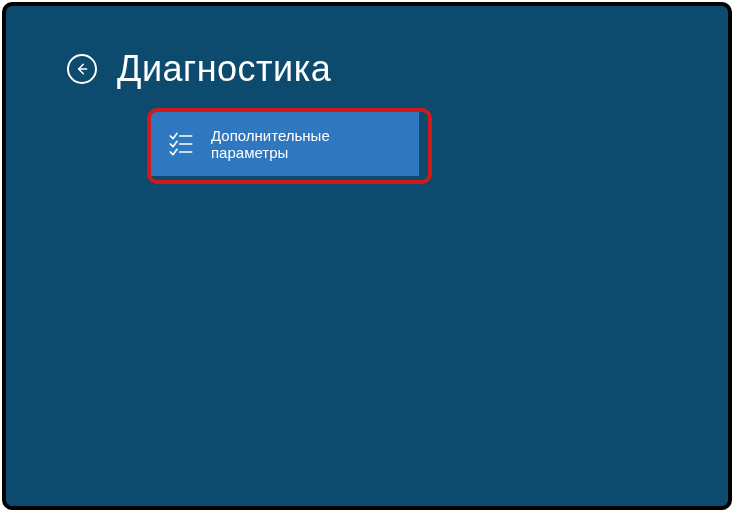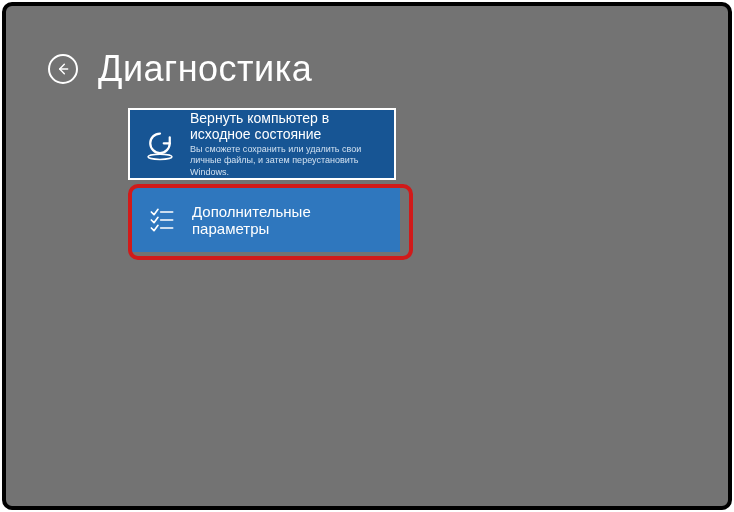--- a/index.html
+++ b/index.html
@@ -8,22 +8,23 @@
       height: 512px;
       background: #fff;
       font-family: "Segoe UI Light", "Segoe UI", Arial, sans-serif;
       position: relative;
     }
     .outer-frame {
       position: absolute;
       top: 2px; left: 2px; right: 2px; bottom: 2px;
       border: 4px solid #000;
       border-radius: 10px;
-      background: #737373;
+      background: #0c4a6e;
       overflow: hidden;
+      padding-left: 19px;
     }
     .header-row {
       display: flex;
       align-items: center;
       gap: 20px;
       padding: 42px 0 0 42px;
     }
     .back-btn {
       width: 30px; height: 30px;
       border: 2px solid #fff;
@@ -113,33 +114,20 @@
       <svg viewBox="0 0 24 24">
         <path d="M14 5 L7 12 L14 19" stroke="#fff" stroke-width="2.2" fill="none" stroke-linecap="round" stroke-linejoin="round"></path>
         <line x1="7" y1="12" x2="19" y2="12" stroke="#fff" stroke-width="2.2" stroke-linecap="round"></line>
       </svg>
     </div>
     <div class="title">Диагностика</div>
   </div>
 
   <div class="tiles">
 
-    <div class="tile tile-reset">
-      <div class="tile-icon">
-        <svg viewBox="0 0 48 48">
-          <path d="M24 10 A13 13 0 1 0 37 23" stroke="#fff" stroke-width="3" fill="none" stroke-linecap="round"></path>
-          <path d="M37 15 L37 23 L29 23" stroke="#fff" stroke-width="3" fill="none" stroke-linecap="round" stroke-linejoin="round"></path>
-          <ellipse cx="24" cy="41" rx="16" ry="3.5" fill="none" stroke="#fff" stroke-width="2"></ellipse>
-        </svg>
-      </div>
-      <div class="tile-text">
-        <div class="tile-title">Вернуть компьютер в исходное состояние</div>
-        <div class="tile-desc">Вы сможете сохранить или удалить свои личные файлы, и затем переустановить Windows.</div>
-      </div>
-    </div>
 
     <div class="highlight-wrap">
       <div class="tile tile-adv">
         <div class="tile-icon">
           <svg viewBox="0 0 48 48">
             <g stroke="#fff" stroke-width="2.5" fill="none" stroke-linecap="round" stroke-linejoin="round">
               <path d="M8 12 L12 16 L18 8"></path>   
                 <line x1="22" y1="12" x2="40" y2="12"></line>
               <path d="M8 24 L12 28 L18 20"></path>  
                 <line x1="22" y1="24" x2="40" y2="24"></line>

